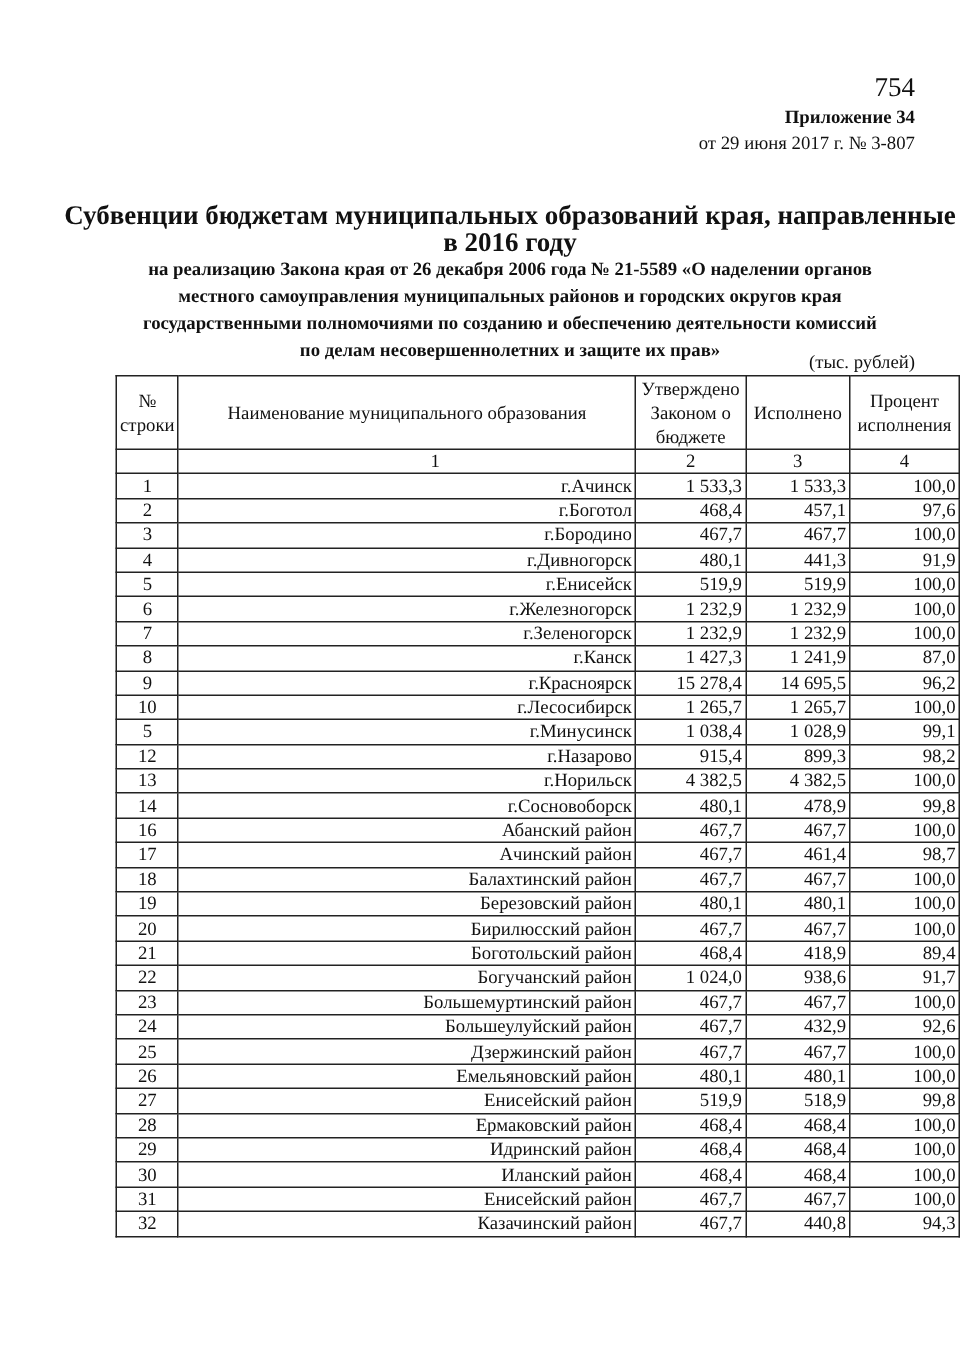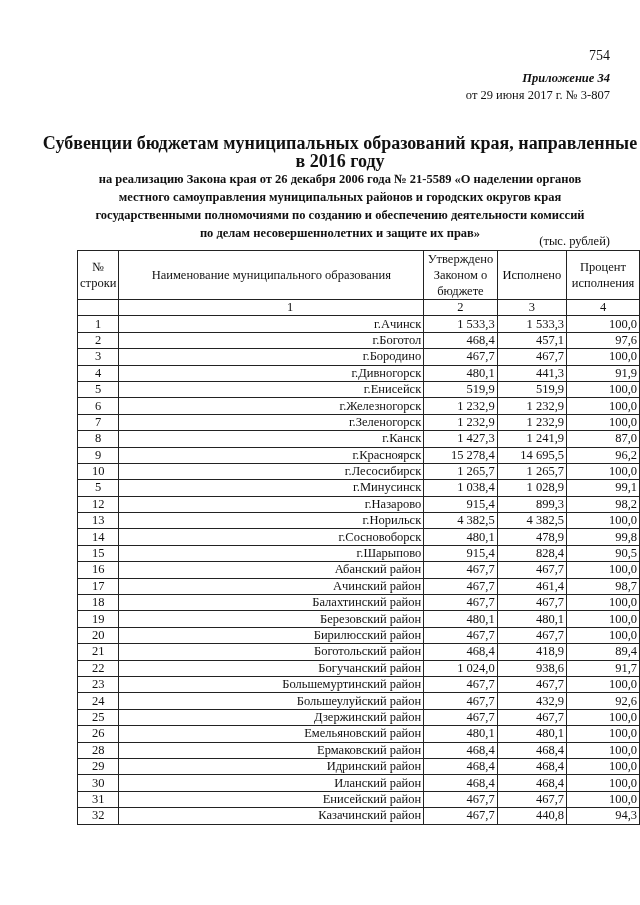--- a/index.html
+++ b/index.html
@@ -1,20 +1,20 @@
 <!DOCTYPE html>
 <html><head>
 <meta charset="utf-8">
 <style>
   html, body { margin: 0; padding: 0; background: #ffffff; }
   body { width: 640px; height: 905px; position: relative; overflow: hidden;
          font-family: "Liberation Serif", "DejaVu Serif", serif; color: #111; }
-  .page-num { position: absolute; top: 48px; right: 30px; font-size: 14px; }
+  .page-num { position: absolute; top: 48px; right: 30px; font-size: 18px; }
   .appendix { position: absolute; top: 70px; right: 30px; text-align: right; font-size: 12.5px; line-height: 17px; }
-  .appendix .bold { font-weight: bold; font-style: italic; }
+  .appendix .bold { font-weight: bold; }
   .title { position: absolute; top: 134px; left: 40px; width: 600px; text-align: center;
            font-weight: bold; font-size: 12.5px; line-height: 18px; }
   .title .l1 { font-size: 18px; }
   .units { position: absolute; top: 234px; right: 30px; font-size: 12.5px; }
   table.grid { position: absolute; top: 250px; left: 77px; border-collapse: collapse;
                font-size: 12.5px; table-layout: fixed; }
   table.grid td, table.grid th { border: 1px solid #222; padding: 0 2px; font-weight: normal;
                height: 15.4px; line-height: 15px; white-space: nowrap; overflow: hidden; }
   table.grid th { text-align: center; line-height: 16px; }
   .hdr th { height: 48px; }
@@ -166,27 +166,20 @@
         <td class="c4">100,0</td>
       </tr>
       <tr>
         <td class="c0">14</td>
         <td class="c1">г.Сосновоборск</td>
         <td class="c2">480,1</td>
         <td class="c3">478,9</td>
         <td class="c4">99,8</td>
       </tr>
       <tr>
-        <td class="c0">15</td>
-        <td class="c1">г.Шарыпово</td>
-        <td class="c2">915,4</td>
-        <td class="c3">828,4</td>
-        <td class="c4">90,5</td>
-      </tr>
-      <tr>
         <td class="c0">16</td>
         <td class="c1">Абанский район</td>
         <td class="c2">467,7</td>
         <td class="c3">467,7</td>
         <td class="c4">100,0</td>
       </tr>
       <tr>
         <td class="c0">17</td>
         <td class="c1">Ачинский район</td>
         <td class="c2">467,7</td>
@@ -250,20 +243,27 @@
         <td class="c4">100,0</td>
       </tr>
       <tr>
         <td class="c0">26</td>
         <td class="c1">Емельяновский район</td>
         <td class="c2">480,1</td>
         <td class="c3">480,1</td>
         <td class="c4">100,0</td>
       </tr>
       <tr>
+        <td class="c0">27</td>
+        <td class="c1">Енисейский район</td>
+        <td class="c2">519,9</td>
+        <td class="c3">518,9</td>
+        <td class="c4">99,8</td>
+      </tr>
+      <tr>
         <td class="c0">28</td>
         <td class="c1">Ермаковский район</td>
         <td class="c2">468,4</td>
         <td class="c3">468,4</td>
         <td class="c4">100,0</td>
       </tr>
       <tr>
         <td class="c0">29</td>
         <td class="c1">Идринский район</td>
         <td class="c2">468,4</td>

